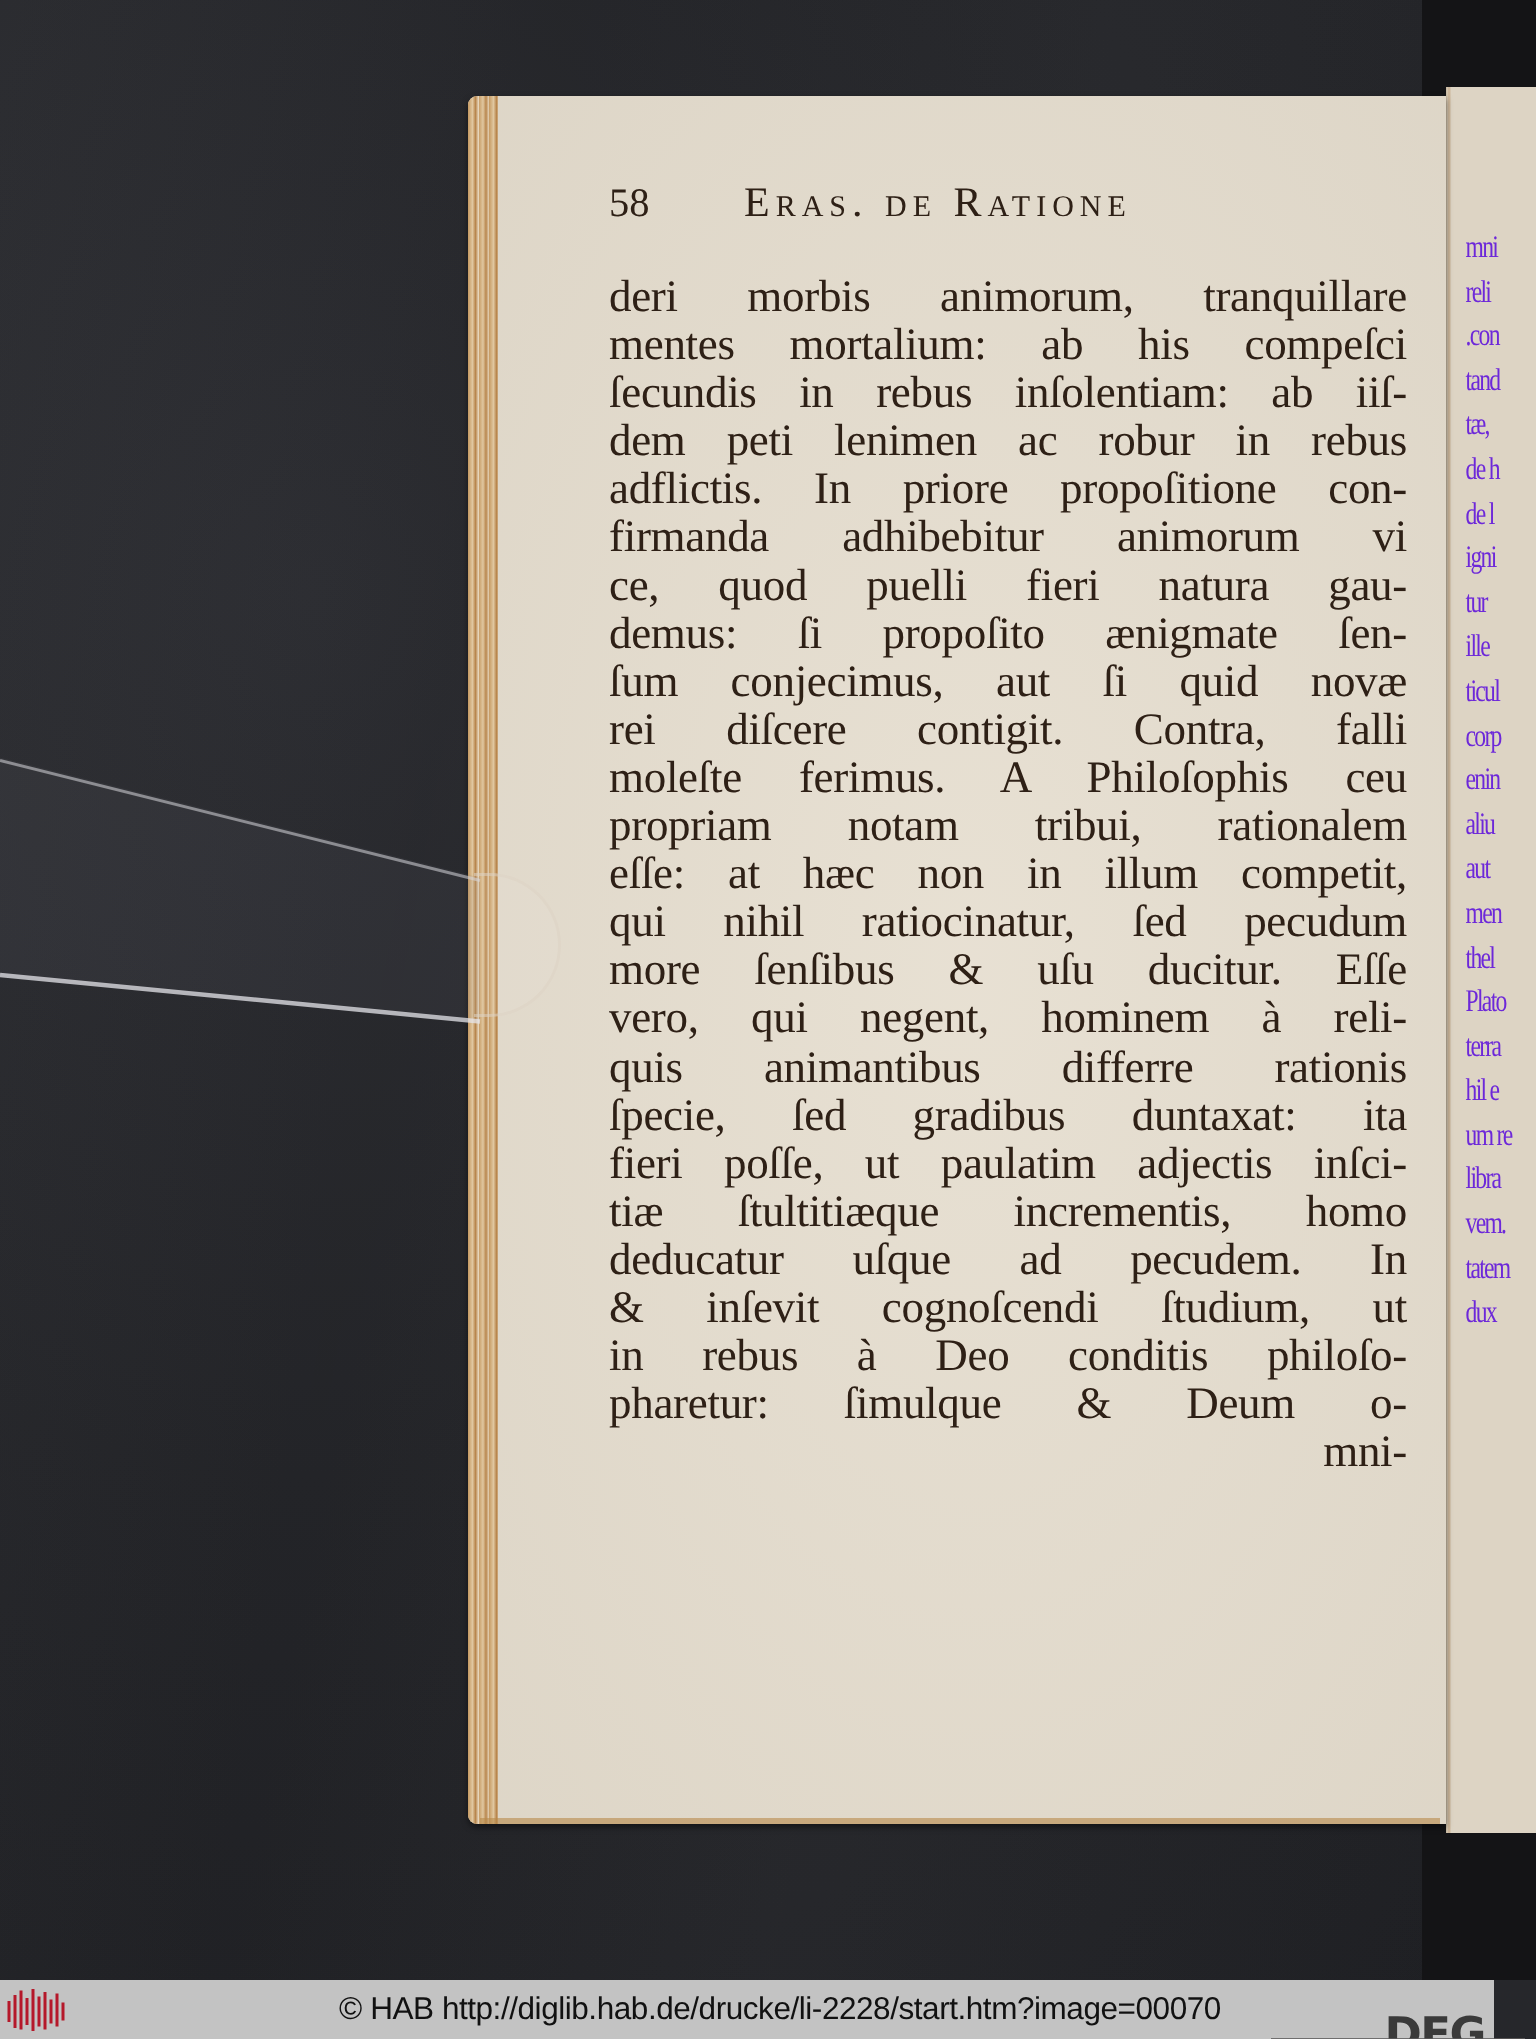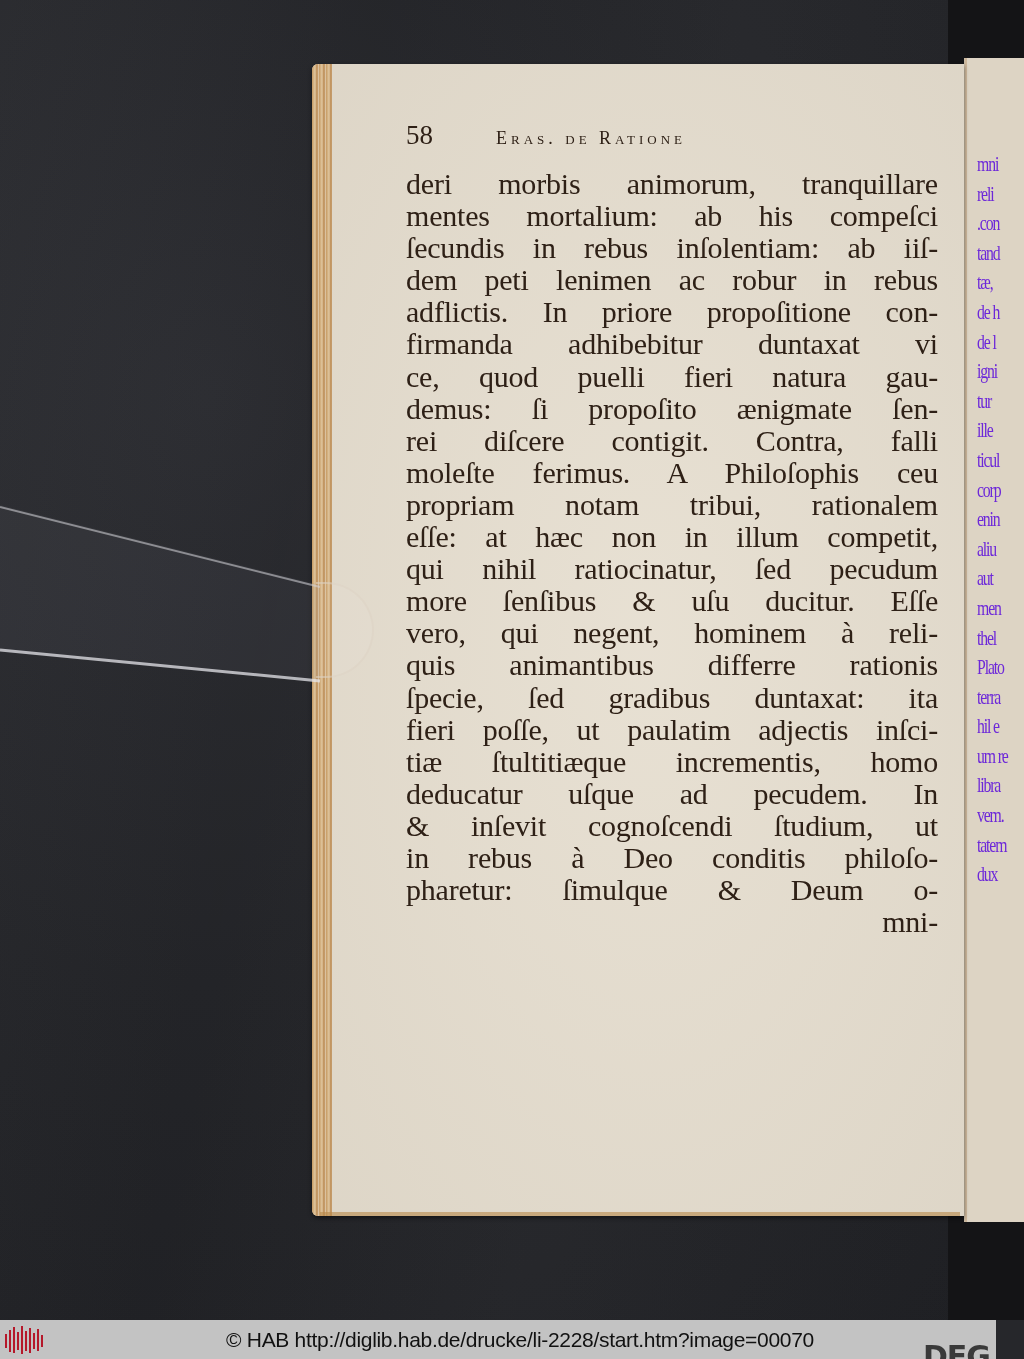--- a/index.html
+++ b/index.html
@@ -89,23 +89,23 @@
     }
     .running-head {
       display: flex; align-items: baseline;
       height: 42px;
       font-size: 27px;
     }
     .page-number { width: 90px; }
     .running-title {
       letter-spacing: 4px;
       font-variant: small-caps;
-      font-size: 18px;
-    }
-    .body-lines { margin-top: 6px; }
+      font-size: 28px;
+    }
+    .body-lines { margin-top: 20px; }
     .line {
       font-size: 30px;
       line-height: 32.1px;
       height: 32.1px;
       white-space: nowrap;
       text-align: justify;
       text-align-last: justify;
       letter-spacing: -0.2px;
     }
     .line.last {
@@ -205,23 +205,24 @@
     <div class="running-head">
       <span class="page-number">58</span>
       <span class="running-title">Eras. de Ratione</span>
     </div>
     <div class="body-lines">
       <div class="line">deri morbis animorum, tranquillare</div>
       <div class="line">mentes mortalium: ab his compeſci</div>
       <div class="line">ſecundis in rebus inſolentiam: ab iiſ-</div>
       <div class="line">dem peti lenimen ac robur in rebus</div>
       <div class="line">adflictis. In priore propoſitione con-</div>
-      <div class="line">firmanda adhibebitur duntaxat vi</div>
+      <div class="line">firmanda adhibebitur animorum vi</div>
       <div class="line">ce, quod puelli fieri natura gau-</div>
       <div class="line">demus: ſi propoſito ænigmate ſen-</div>
+      <div class="line">ſum conjecimus, aut ſi quid novæ</div>
       <div class="line">rei diſcere contigit. Contra, falli</div>
       <div class="line">moleſte ferimus. A Philoſophis ceu</div>
       <div class="line">propriam notam tribui, rationalem</div>
       <div class="line">eſſe: at hæc non in illum competit,</div>
       <div class="line">qui nihil ratiocinatur, ſed pecudum</div>
       <div class="line">more ſenſibus &amp; uſu ducitur. Eſſe</div>
       <div class="line">vero, qui negent, hominem à reli-</div>
       <div class="line">quis animantibus differre rationis</div>
       <div class="line">ſpecie, ſed gradibus duntaxat: ita</div>
       <div class="line">fieri poſſe, ut paulatim adjectis inſci-</div>

